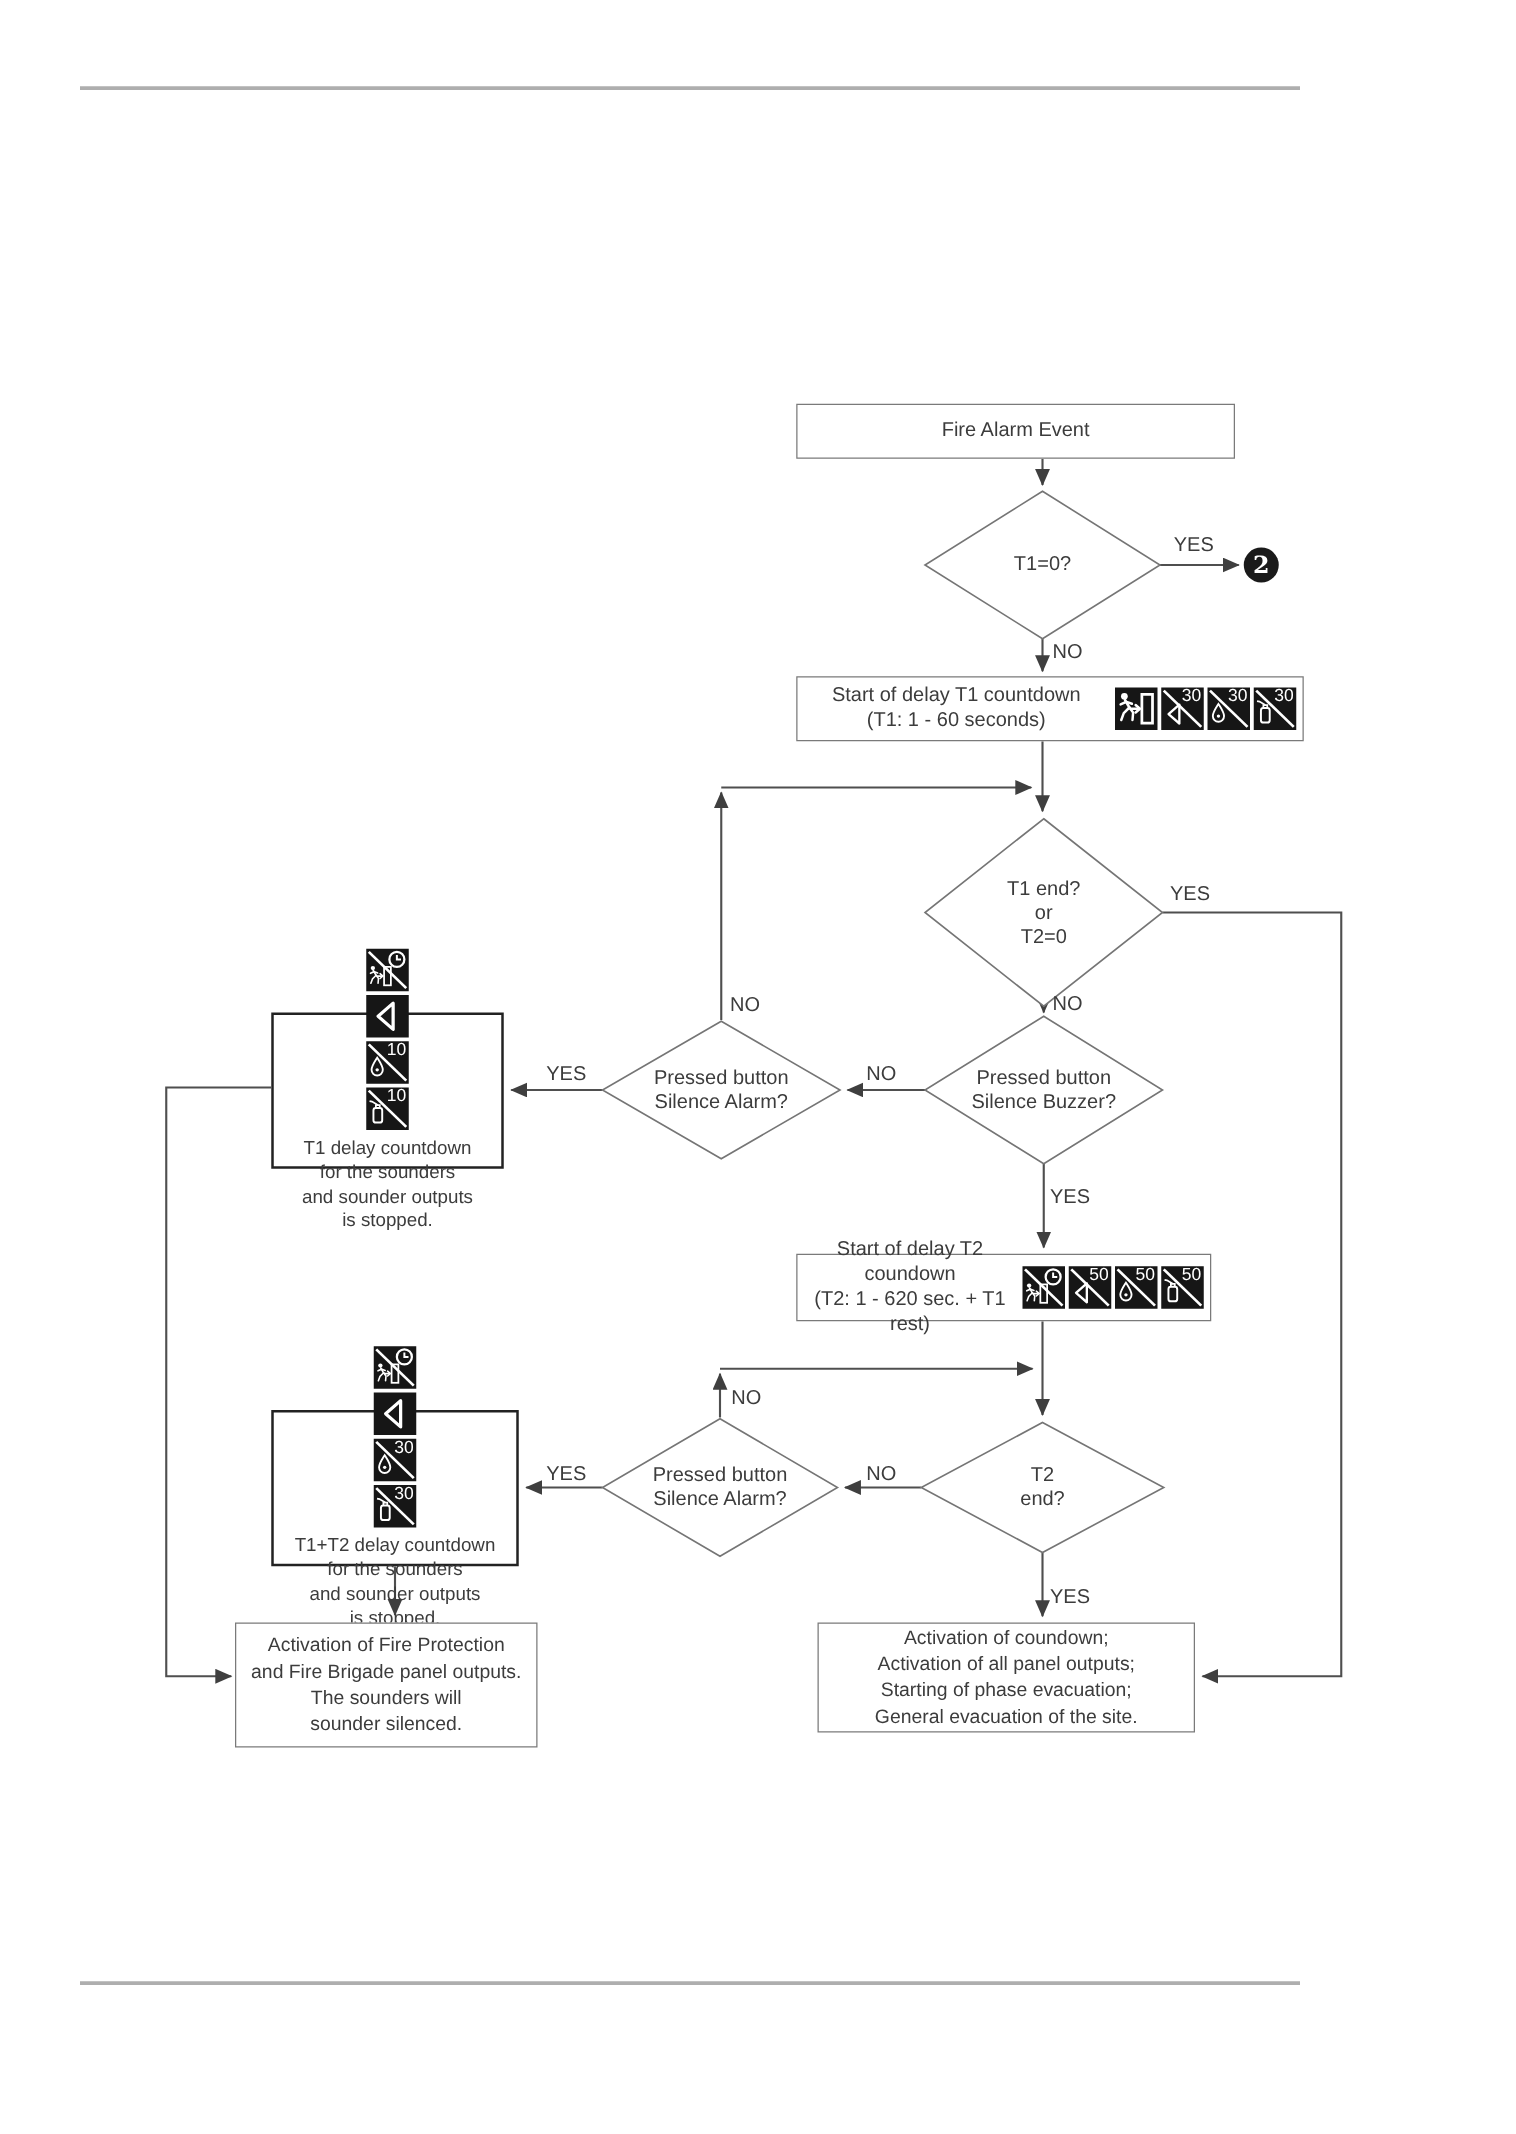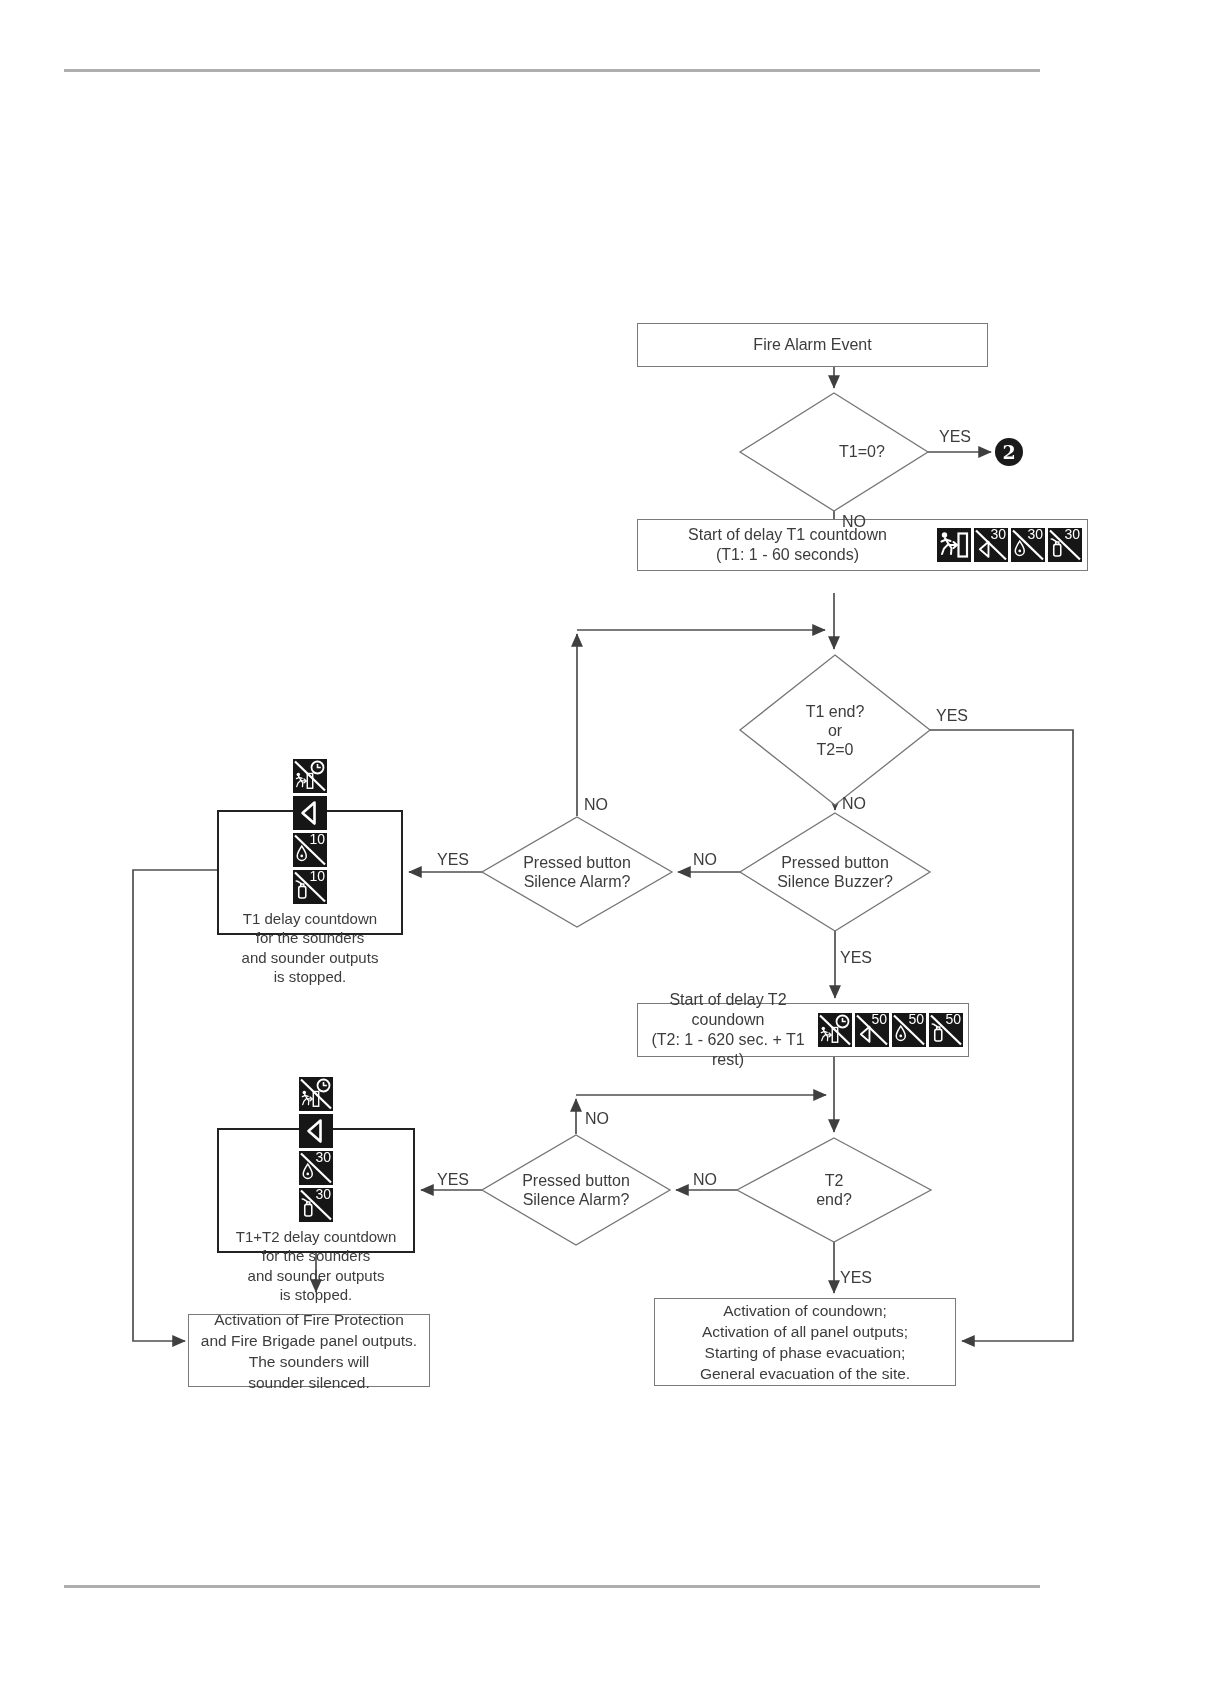--- a/index.html
+++ b/index.html
@@ -130,21 +130,21 @@
   </svg>
 
   <div class="node" style="left:637px;top:323px;width:351px;height:44px;">
     <div class="txt">Fire Alarm Event</div>
   </div>
 
   <div id="ref-circle">
     <span>2</span>
   </div>
 
-  <div class="node hbox" style="left:637px;top:519px;width:451px;height:52px;">
+  <div class="node hbox" style="left:637px;top:541px;width:406px;height:52px;">
     <div class="txt">
       <div>Start of delay T1 countdown</div>
       <div>(T1: 1 - 60 seconds)</div>
     </div>
     <div class="icon-row">
       <span class="icon">
         <svg width="34" height="34" viewBox="0 0 34 34">
             <use href="#sym-evac"></use>
           </svg>
       </span>
@@ -264,39 +264,39 @@
       </div>
       <div class="txt">
         <div>T1+T2 delay countdown</div>
         <div>for the sounders</div>
         <div>and sounder outputs</div>
         <div>is stopped.</div>
       </div>
     </div>
   </div>
 
-  <div class="node smalltxt" style="left:188px;top:1298px;width:242px;height:73px;margin-top:16px;">
+  <div class="node smalltxt" style="left:188px;top:1298px;width:242px;height:100px;">
     <div class="txt">
       <div>Activation of Fire Protection</div>
       <div>and Fire Brigade panel outputs.</div>
       <div>The sounders will</div>
       <div>sounder silenced.</div>
     </div>
   </div>
 
   <div class="node smalltxt" style="left:654px;top:1298px;width:302px;height:88px;">
     <div class="txt">
       <div>Activation of coundown;</div>
       <div>Activation of all panel outputs;</div>
       <div>Starting of phase evacuation;</div>
       <div>General evacuation of the site.</div>
     </div>
   </div>
 
-  <div class="dtext" style="left:862px;top:442px;">T1=0?</div>
+  <div class="dtext" style="left:834px;top:442px;">T1=0?</div>
 
   <div class="dtext" style="left:835px;top:702px;">
     <div>T1 end?</div>
     <div>or</div>
     <div>T2=0</div>
   </div>
 
   <div class="dtext" style="left:835px;top:853px;">
     <div>Pressed button</div>
     <div>Silence Buzzer?</div>

